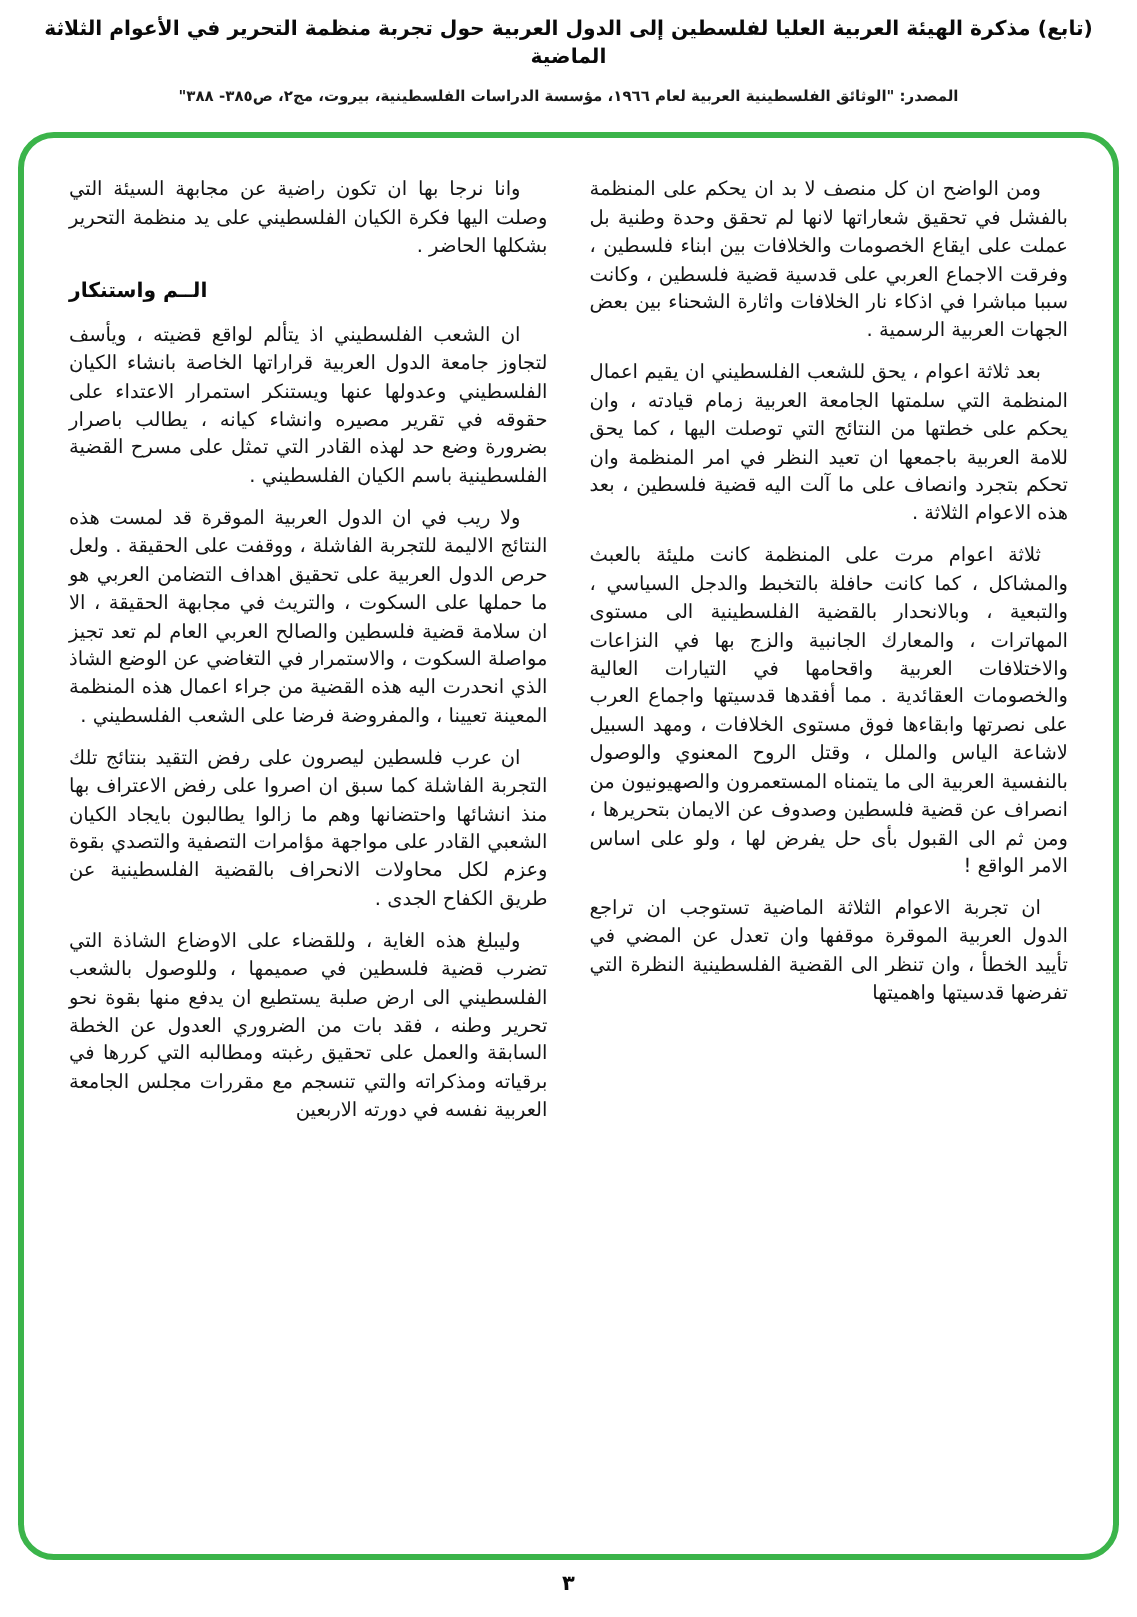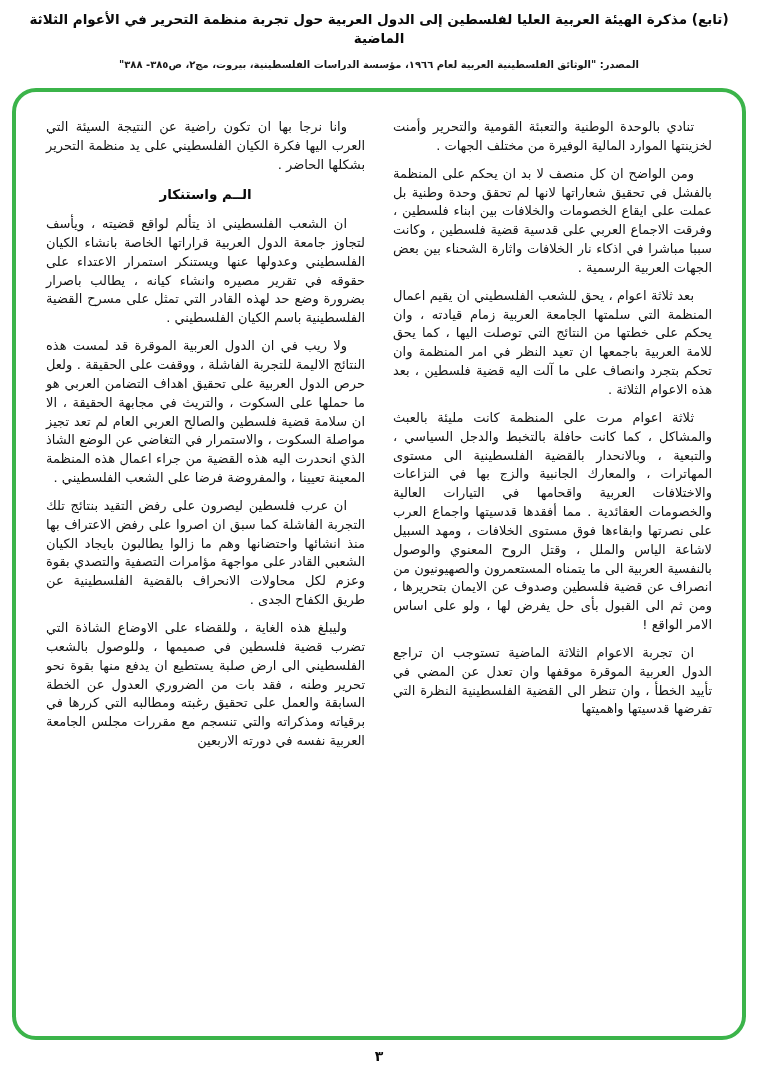--- a/index.html
+++ b/index.html
@@ -63,21 +63,21 @@
     font-size: 13px;
     line-height: 1.45;
     text-align: justify;
     color: #141414;
   }
   .col p {
     margin: 0 0 9px 0;
     text-indent: 18px;
   }
   .col h3.section-heading {
-    text-align: center;
+    text-align: left;
     font-size: 13.5px;
     font-weight: bold;
     margin: 10px 0 11px 0;
     color: #0a0a0a;
   }
   .page-number {
     position: absolute;
     bottom: 14px;
     left: 0;
     right: 0;
@@ -94,29 +94,28 @@
 
   <header class="doc-header">
     <div class="doc-title">(تابع) مذكرة الهيئة العربية العليا لفلسطين إلى الدول العربية حول تجربة منظمة التحرير في الأعوام الثلاثة الماضية</div>
     <div class="doc-source">المصدر: "الوثائق الفلسطينية العربية لعام ١٩٦٦، مؤسسة الدراسات الفلسطينية، بيروت، مج٢، ص٣٨٥- ٣٨٨"</div>
   </header>
 
   <div class="frame">
     <div class="columns">
 
       <section class="col">
-        <p>تنادي بالوحدة الوطنية والتعبئة القومية والتحرير وأمنت لخزينتها الموارد المالية الوفيرة من مختلف الجهات .</p>
         <p>ومن الواضح ان كل منصف لا بد ان يحكم على المنظمة بالفشل في تحقيق شعاراتها لانها لم تحقق وحدة وطنية بل عملت على ايقاع الخصومات والخلافات بين ابناء فلسطين ، وفرقت الاجماع العربي على قدسية قضية فلسطين ، وكانت سببا مباشرا في اذكاء نار الخلافات واثارة الشحناء بين بعض الجهات العربية الرسمية .</p>
         <p>بعد ثلاثة اعوام ، يحق للشعب الفلسطيني ان يقيم اعمال المنظمة التي سلمتها الجامعة العربية زمام قيادته ، وان يحكم على خطتها من النتائج التي توصلت اليها ، كما يحق للامة العربية باجمعها ان تعيد النظر في امر المنظمة وان تحكم بتجرد وانصاف على ما آلت اليه قضية فلسطين ، بعد هذه الاعوام الثلاثة .</p>
         <p>ثلاثة اعوام مرت على المنظمة كانت مليئة بالعبث والمشاكل ، كما كانت حافلة بالتخبط والدجل السياسي ، والتبعية ، وبالانحدار بالقضية الفلسطينية الى مستوى المهاترات ، والمعارك الجانبية والزج بها في النزاعات والاختلافات العربية واقحامها في التيارات العالية والخصومات العقائدية . مما أفقدها قدسيتها واجماع العرب على نصرتها وابقاءها فوق مستوى الخلافات ، ومهد السبيل لاشاعة الياس والملل ، وقتل الروح المعنوي والوصول بالنفسية العربية الى ما يتمناه المستعمرون والصهيونيون من انصراف عن قضية فلسطين وصدوف عن الايمان بتحريرها ، ومن ثم الى القبول بأى حل يفرض لها ، ولو على اساس الامر الواقع !</p>
         <p>ان تجربة الاعوام الثلاثة الماضية تستوجب ان تراجع الدول العربية الموقرة موقفها وان تعدل عن المضي في تأييد الخطأ ، وان تنظر الى القضية الفلسطينية النظرة التي تفرضها قدسيتها واهميتها</p>
       </section>
 
       <section class="col">
-        <p>وانا نرجا بها ان تكون راضية عن النتيجة السيئة التي العرب اليها فكرة الكيان الفلسطيني على يد منظمة التحرير بشكلها الحاضر .</p>
+        <p>وانا نرجا بها ان تكون راضية عن مجابهة السيئة التي وصلت اليها فكرة الكيان الفلسطيني على يد منظمة التحرير بشكلها الحاضر .</p>
         <h3 class="section-heading">الــم واستنكار</h3>
         <p>ان الشعب الفلسطيني اذ يتألم لواقع قضيته ، ويأسف لتجاوز جامعة الدول العربية قراراتها الخاصة بانشاء الكيان الفلسطيني وعدولها عنها ويستنكر استمرار الاعتداء على حقوقه في تقرير مصيره وانشاء كيانه ، يطالب باصرار بضرورة وضع حد لهذه القادر التي تمثل على مسرح القضية الفلسطينية باسم الكيان الفلسطيني .</p>
         <p>ولا ريب في ان الدول العربية الموقرة قد لمست هذه النتائج الاليمة للتجربة الفاشلة ، ووقفت على الحقيقة . ولعل حرص الدول العربية على تحقيق اهداف التضامن العربي هو ما حملها على السكوت ، والتريث في مجابهة الحقيقة ، الا ان سلامة قضية فلسطين والصالح العربي العام لم تعد تجيز مواصلة السكوت ، والاستمرار في التغاضي عن الوضع الشاذ الذي انحدرت اليه هذه القضية من جراء اعمال هذه المنظمة المعينة تعيينا ، والمفروضة فرضا على الشعب الفلسطيني .</p>
         <p>ان عرب فلسطين ليصرون على رفض التقيد بنتائج تلك التجربة الفاشلة كما سبق ان اصروا على رفض الاعتراف بها منذ انشائها واحتضانها وهم ما زالوا يطالبون بايجاد الكيان الشعبي القادر على مواجهة مؤامرات التصفية والتصدي بقوة وعزم لكل محاولات الانحراف بالقضية الفلسطينية عن طريق الكفاح الجدى .</p>
         <p>وليبلغ هذه الغاية ، وللقضاء على الاوضاع الشاذة التي تضرب قضية فلسطين في صميمها ، وللوصول بالشعب الفلسطيني الى ارض صلبة يستطيع ان يدفع منها بقوة نحو تحرير وطنه ، فقد بات من الضروري العدول عن الخطة السابقة والعمل على تحقيق رغبته ومطالبه التي كررها في برقياته ومذكراته والتي تنسجم مع مقررات مجلس الجامعة العربية نفسه في دورته الاربعين</p>
       </section>
 
     </div>
   </div>
 

